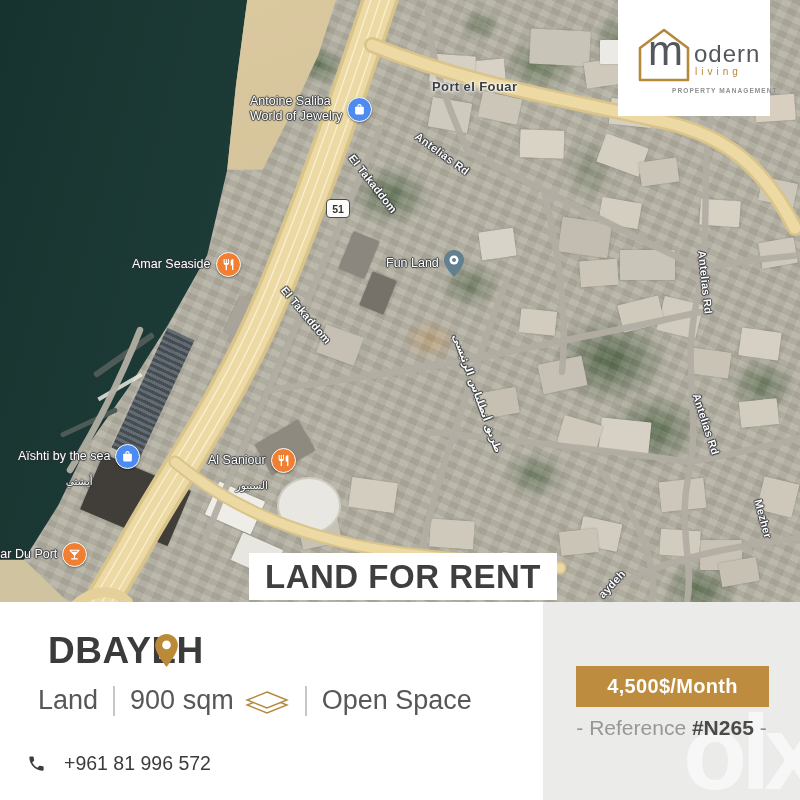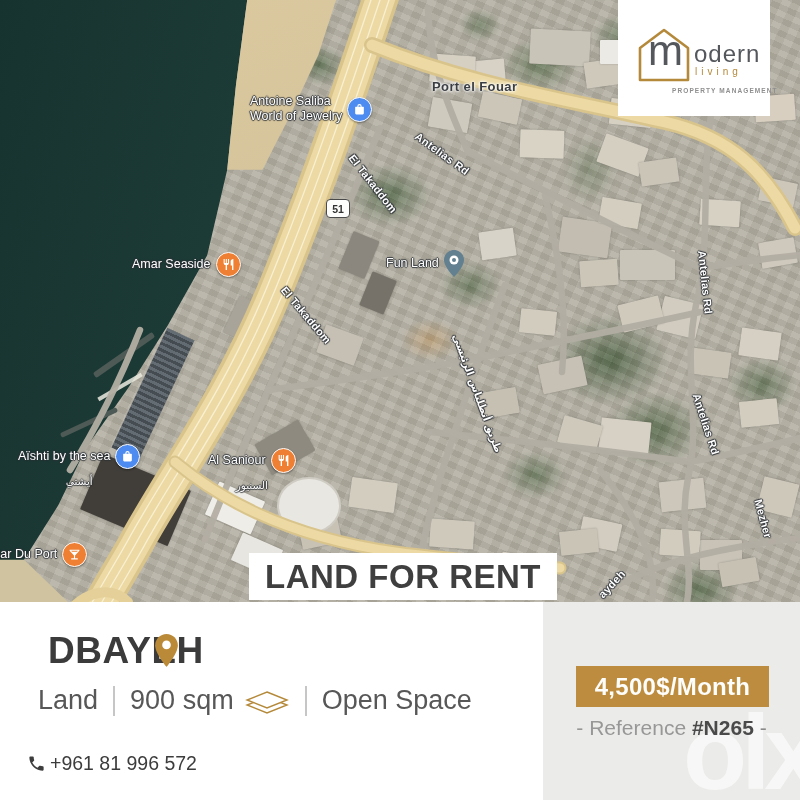--- a/index.html
+++ b/index.html
@@ -78,28 +78,28 @@
     display:flex;align-items:center;justify-content:center;}
   .banner span{font-size:33px;font-weight:700;color:#3f3f3f;letter-spacing:.5px;}
 
   
   .title{left:48px;top:630px;font-size:37px;font-weight:700;color:#3b3b3b;letter-spacing:.5px;}
   .title-pin{left:155px;top:634px;}
   .details{left:25px;top:685px;display:flex;align-items:center;font-size:27px;
     font-weight:300;color:#575757;margin-left:13px;}
   .vdiv{width:2px;height:30px;background:#c6c6c6;margin:0 15px;}
   .area-icon{margin-left:10px;position:relative;top:2px;}
-  .phone-row{left:27px;top:752px;display:flex;align-items:center;gap:4px;
+  .phone-row{left:27px;top:752px;display:flex;align-items:center;gap:18px;
     font-size:19.5px;color:#3c3c3c;font-weight:400;}
 
   
   .panel{left:543px;top:602px;width:257px;height:198px;background:#ebebe9;overflow:hidden;}
   .price-box{position:absolute;left:33px;top:64px;width:193px;height:41px;background:#bd8c3e;
     display:flex;align-items:center;justify-content:center;}
-  .price-box span{color:#fdfdfb;font-size:24px;font-weight:600;letter-spacing:.3px;}
+  .price-box span{color:#fdfdfb;font-size:20px;font-weight:600;letter-spacing:.3px;}
   .ref{position:absolute;left:0;top:114px;width:257px;text-align:center;font-size:21px;}
   .ref .p{color:#979797;} .ref .n{color:#4a4a4a;font-weight:600;} .ref .s{color:#8a8a8a;}
   .olx{position:absolute;left:140px;top:98px;font-size:105px;font-weight:800;
     color:rgba(255,255,255,.62);letter-spacing:-6px;line-height:1;}
 </style>
 </head>
 <body>
 
 <div class="abs map">
   <div class="abs veg"></div>

